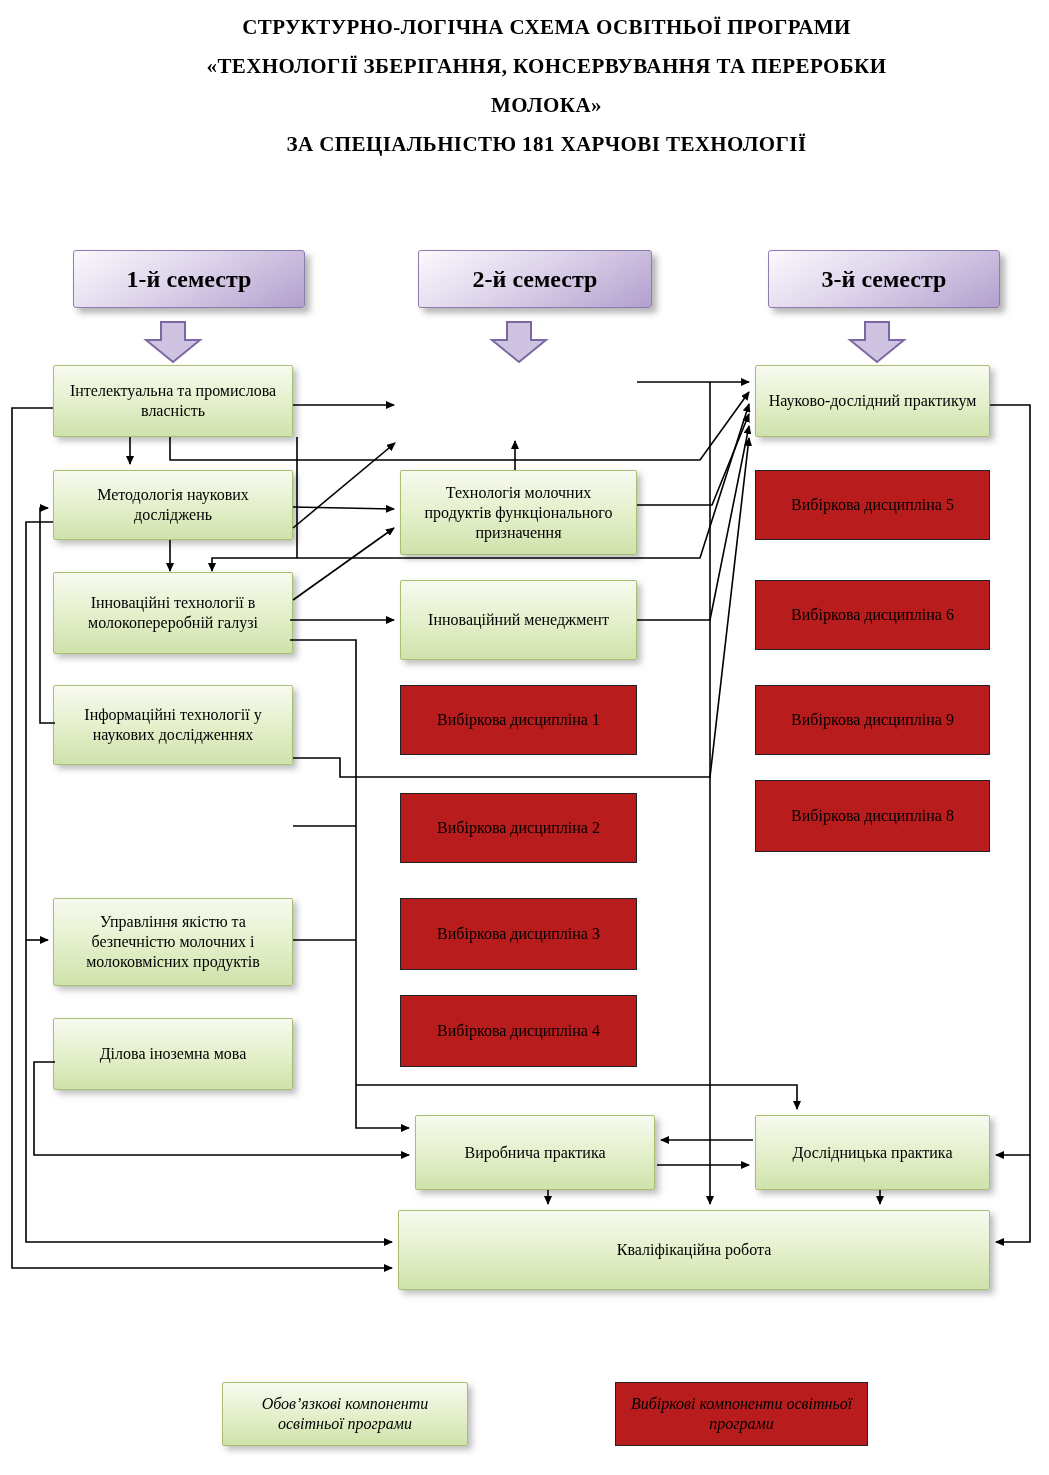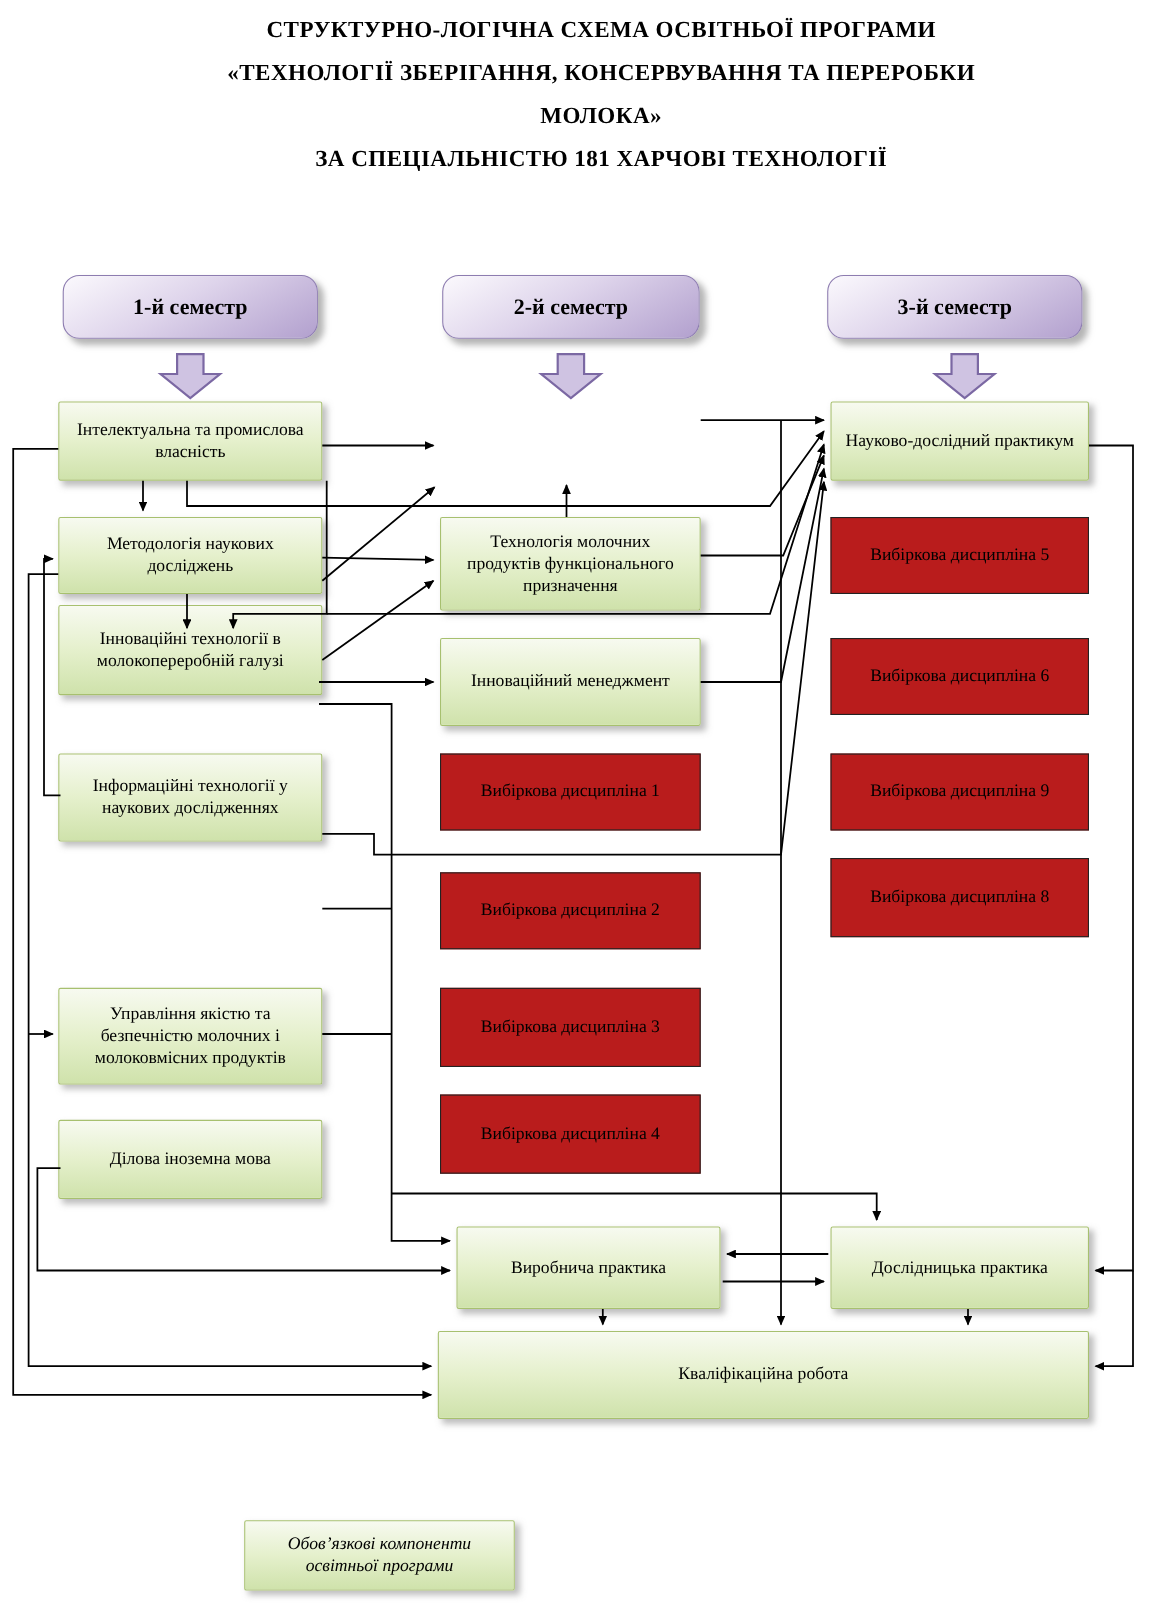--- a/index.html
+++ b/index.html
@@ -15,25 +15,26 @@
   }
   .title{
     position:absolute;top:8px;left:0;width:100%;
     text-align:center;
     font-weight:bold;font-size:21px;line-height:1.85;
     letter-spacing:.4px;
   }
   .hdr{
     position:absolute;
     display:flex;align-items:center;justify-content:center;
-    font-weight:bold;font-size:20px;
+    font-weight:bold;font-size:24px;
     background:linear-gradient(150deg,#fbf9fd 0%,#ded4eb 45%,#b2a0ce 100%);
-    border:1px solid #8d7cb0;border-radius:15px;
+    border:1px solid #8d7cb0;border-radius:3px;
     box-shadow:5px 5px 6px rgba(120,120,120,.55);
     box-sizing:border-box;
+    margin-left:16px;
   }
   .box{
     position:absolute;
     display:flex;align-items:center;justify-content:center;
     text-align:center;
     font-size:16px;line-height:1.25;
     padding:4px 10px;box-sizing:border-box;
   }
   .green{
     background:linear-gradient(180deg,#f7faf0 0%,#e5f0cc 50%,#cfe2ab 100%);
@@ -64,21 +65,21 @@
     <div>МОЛОКА»</div>
     <div>ЗА СПЕЦІАЛЬНІСТЮ 181 ХАРЧОВІ ТЕХНОЛОГІЇ</div>
   </div>
 
   <div class="hdr" style="left:57px;top:250px;width:232px;height:58px">1-й семестр</div>
   <div class="hdr" style="left:402px;top:250px;width:234px;height:58px">2-й семестр</div>
   <div class="hdr" style="left:752px;top:250px;width:232px;height:58px">3-й семестр</div>
 
   <div class="box green" style="left:53px;top:365px;width:240px;height:72px">Інтелектуальна та промислова власність</div>
   <div class="box green" style="left:53px;top:470px;width:240px;height:70px">Методологія наукових досліджень</div>
-  <div class="box green" style="left:53px;top:550px;width:240px;height:82px">Інноваційні технології в молокопереробній галузі</div>
+  <div class="box green" style="left:53px;top:572px;width:240px;height:82px">Інноваційні технології в молокопереробній галузі</div>
   <div class="box green" style="left:53px;top:685px;width:240px;height:80px">Інформаційні технології у наукових дослідженнях</div>
   <div class="box green" style="left:53px;top:898px;width:240px;height:88px">Управління якістю та безпечністю молочних і молоковмісних продуктів</div>
   <div class="box green" style="left:53px;top:1018px;width:240px;height:72px">Ділова іноземна мова</div>
 
   <div class="box green" style="left:400px;top:470px;width:237px;height:85px">Технологія молочних продуктів функціонального призначення</div>
   <div class="box green" style="left:400px;top:580px;width:237px;height:80px">Інноваційний менеджмент</div>
   <div class="box white" style="left:400px;top:685px;width:237px;height:70px">Вибіркова дисципліна 1</div>
   <div class="box white" style="left:400px;top:793px;width:237px;height:70px">Вибіркова дисципліна 2</div>
   <div class="box white" style="left:400px;top:898px;width:237px;height:72px">Вибіркова дисципліна 3</div>
   <div class="box white" style="left:400px;top:995px;width:237px;height:72px">Вибіркова дисципліна 4</div>
@@ -87,20 +88,21 @@
   <div class="box white" style="left:755px;top:470px;width:235px;height:70px">Вибіркова дисципліна 5</div>
   <div class="box white" style="left:755px;top:580px;width:235px;height:70px">Вибіркова дисципліна 6</div>
   <div class="box white" style="left:755px;top:685px;width:235px;height:70px">Вибіркова дисципліна 9</div>
   <div class="box white" style="left:755px;top:780px;width:235px;height:72px">Вибіркова дисципліна 8</div>
 
   <div class="box green" style="left:415px;top:1115px;width:240px;height:75px">Виробнича практика</div>
   <div class="box green" style="left:755px;top:1115px;width:235px;height:75px">Дослідницька практика</div>
   <div class="box green" style="left:398px;top:1210px;width:592px;height:80px">Кваліфікаційна робота</div>
 
   <div class="box green legend-box" style="left:222px;top:1382px;width:246px;height:64px">Обов’язкові компоненти освітньої програми</div>
+  <div class="box white legend-box" style="left:615px;top:1382px;width:253px;height:64px">Вибіркові компоненти освітньої програми</div>
 
   <svg class="arrows" width="1049" height="1475" viewBox="0 0 1049 1475">
     <defs>
       <marker id="arr" markerWidth="10" markerHeight="8" refX="8" refY="4" orient="auto" markerUnits="userSpaceOnUse">
         <path d="M0,0 L9,4 L0,8 Z" fill="#000"></path>
       </marker>
     </defs>
 
     <path class="blockarrow" d="M161,322 L185,322 L185,340 L200,340 L173,362 L146,340 L161,340 Z"></path>
     <path class="blockarrow" d="M161,322 L185,322 L185,340 L200,340 L173,362 L146,340 L161,340 Z" transform="translate(346,0)"></path>

